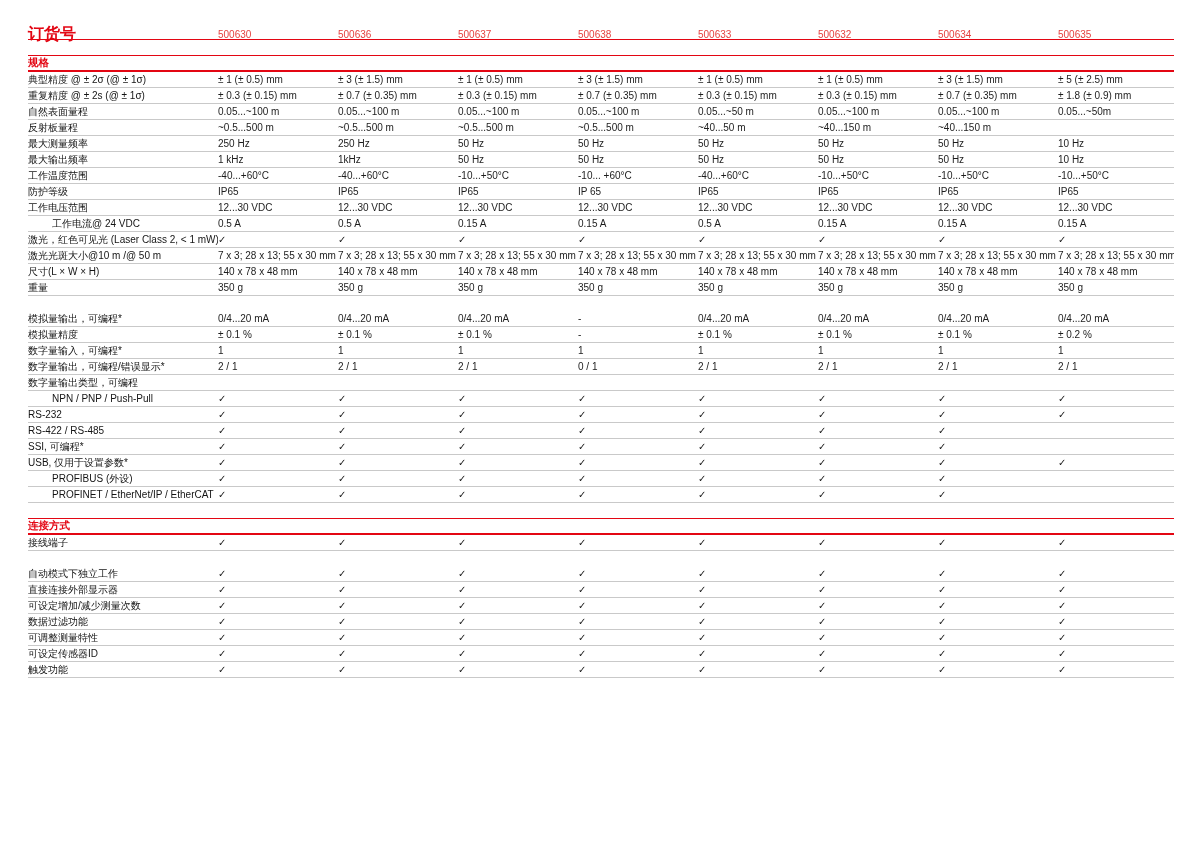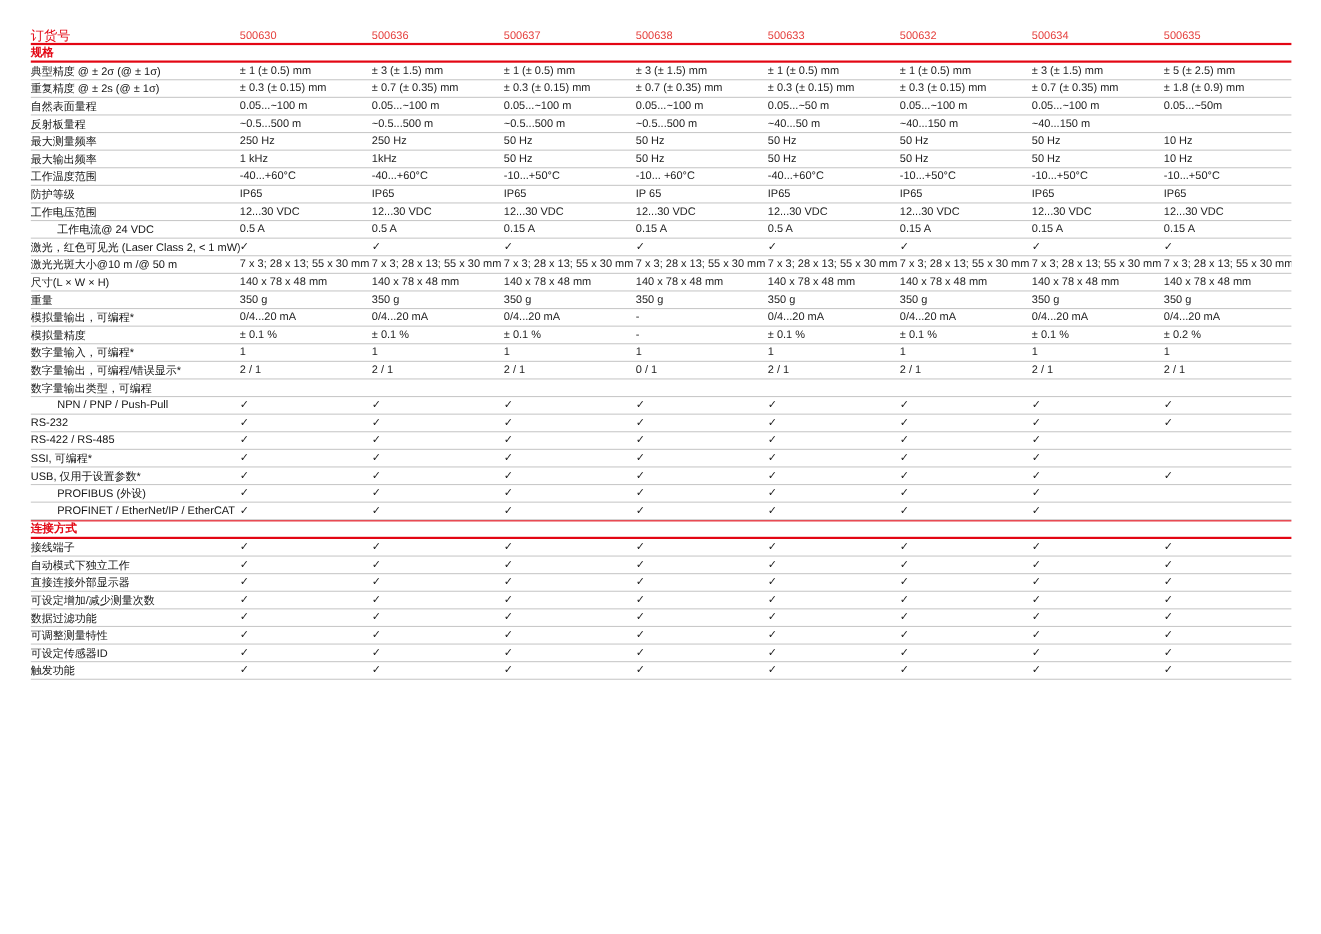--- a/index.html
+++ b/index.html
@@ -20,23 +20,23 @@
     display:grid;
     grid-template-columns:190px repeat(7,120px) 116px;
     align-items:center;
   }
   .header-row{height:22px;align-items:end;border-bottom:2px solid var(--red);padding-bottom:3px;}
   .product-name{
     color:var(--red);font-weight:bold;font-size:12.5px;line-height:1;
     white-space:nowrap;
   }
   .order-row{height:16px;border-bottom:1px solid var(--red);}
-  .order-label{color:var(--red);font-weight:normal;font-size:12px;}
+  .order-label{color:var(--red);font-weight:bold;font-size:16px;}
   .order-no{color:var(--red-soft);font-size:10px;}
-  .section{}
+  .section{margin-top:15px;}
   .section:first-of-type{margin-top:0;}
   .section-title-row{
     height:16px;border-bottom:2px solid var(--red);
     color:var(--red);font-weight:bold;font-size:10.5px;
   }
   .section:not(:first-of-type) .section-title-row{border-top:1px solid var(--red);height:17px;}
   .data-row{height:16px;border-bottom:1px solid var(--sep);font-size:10px;}
   .row-label{font-size:10px;color:var(--ink);white-space:nowrap;overflow:hidden;}
   .row-label.indent{padding-left:24px;}
   .cell{white-space:nowrap;overflow:hidden;padding-right:3px;font-size:10px;color:#1c1c1c;}

